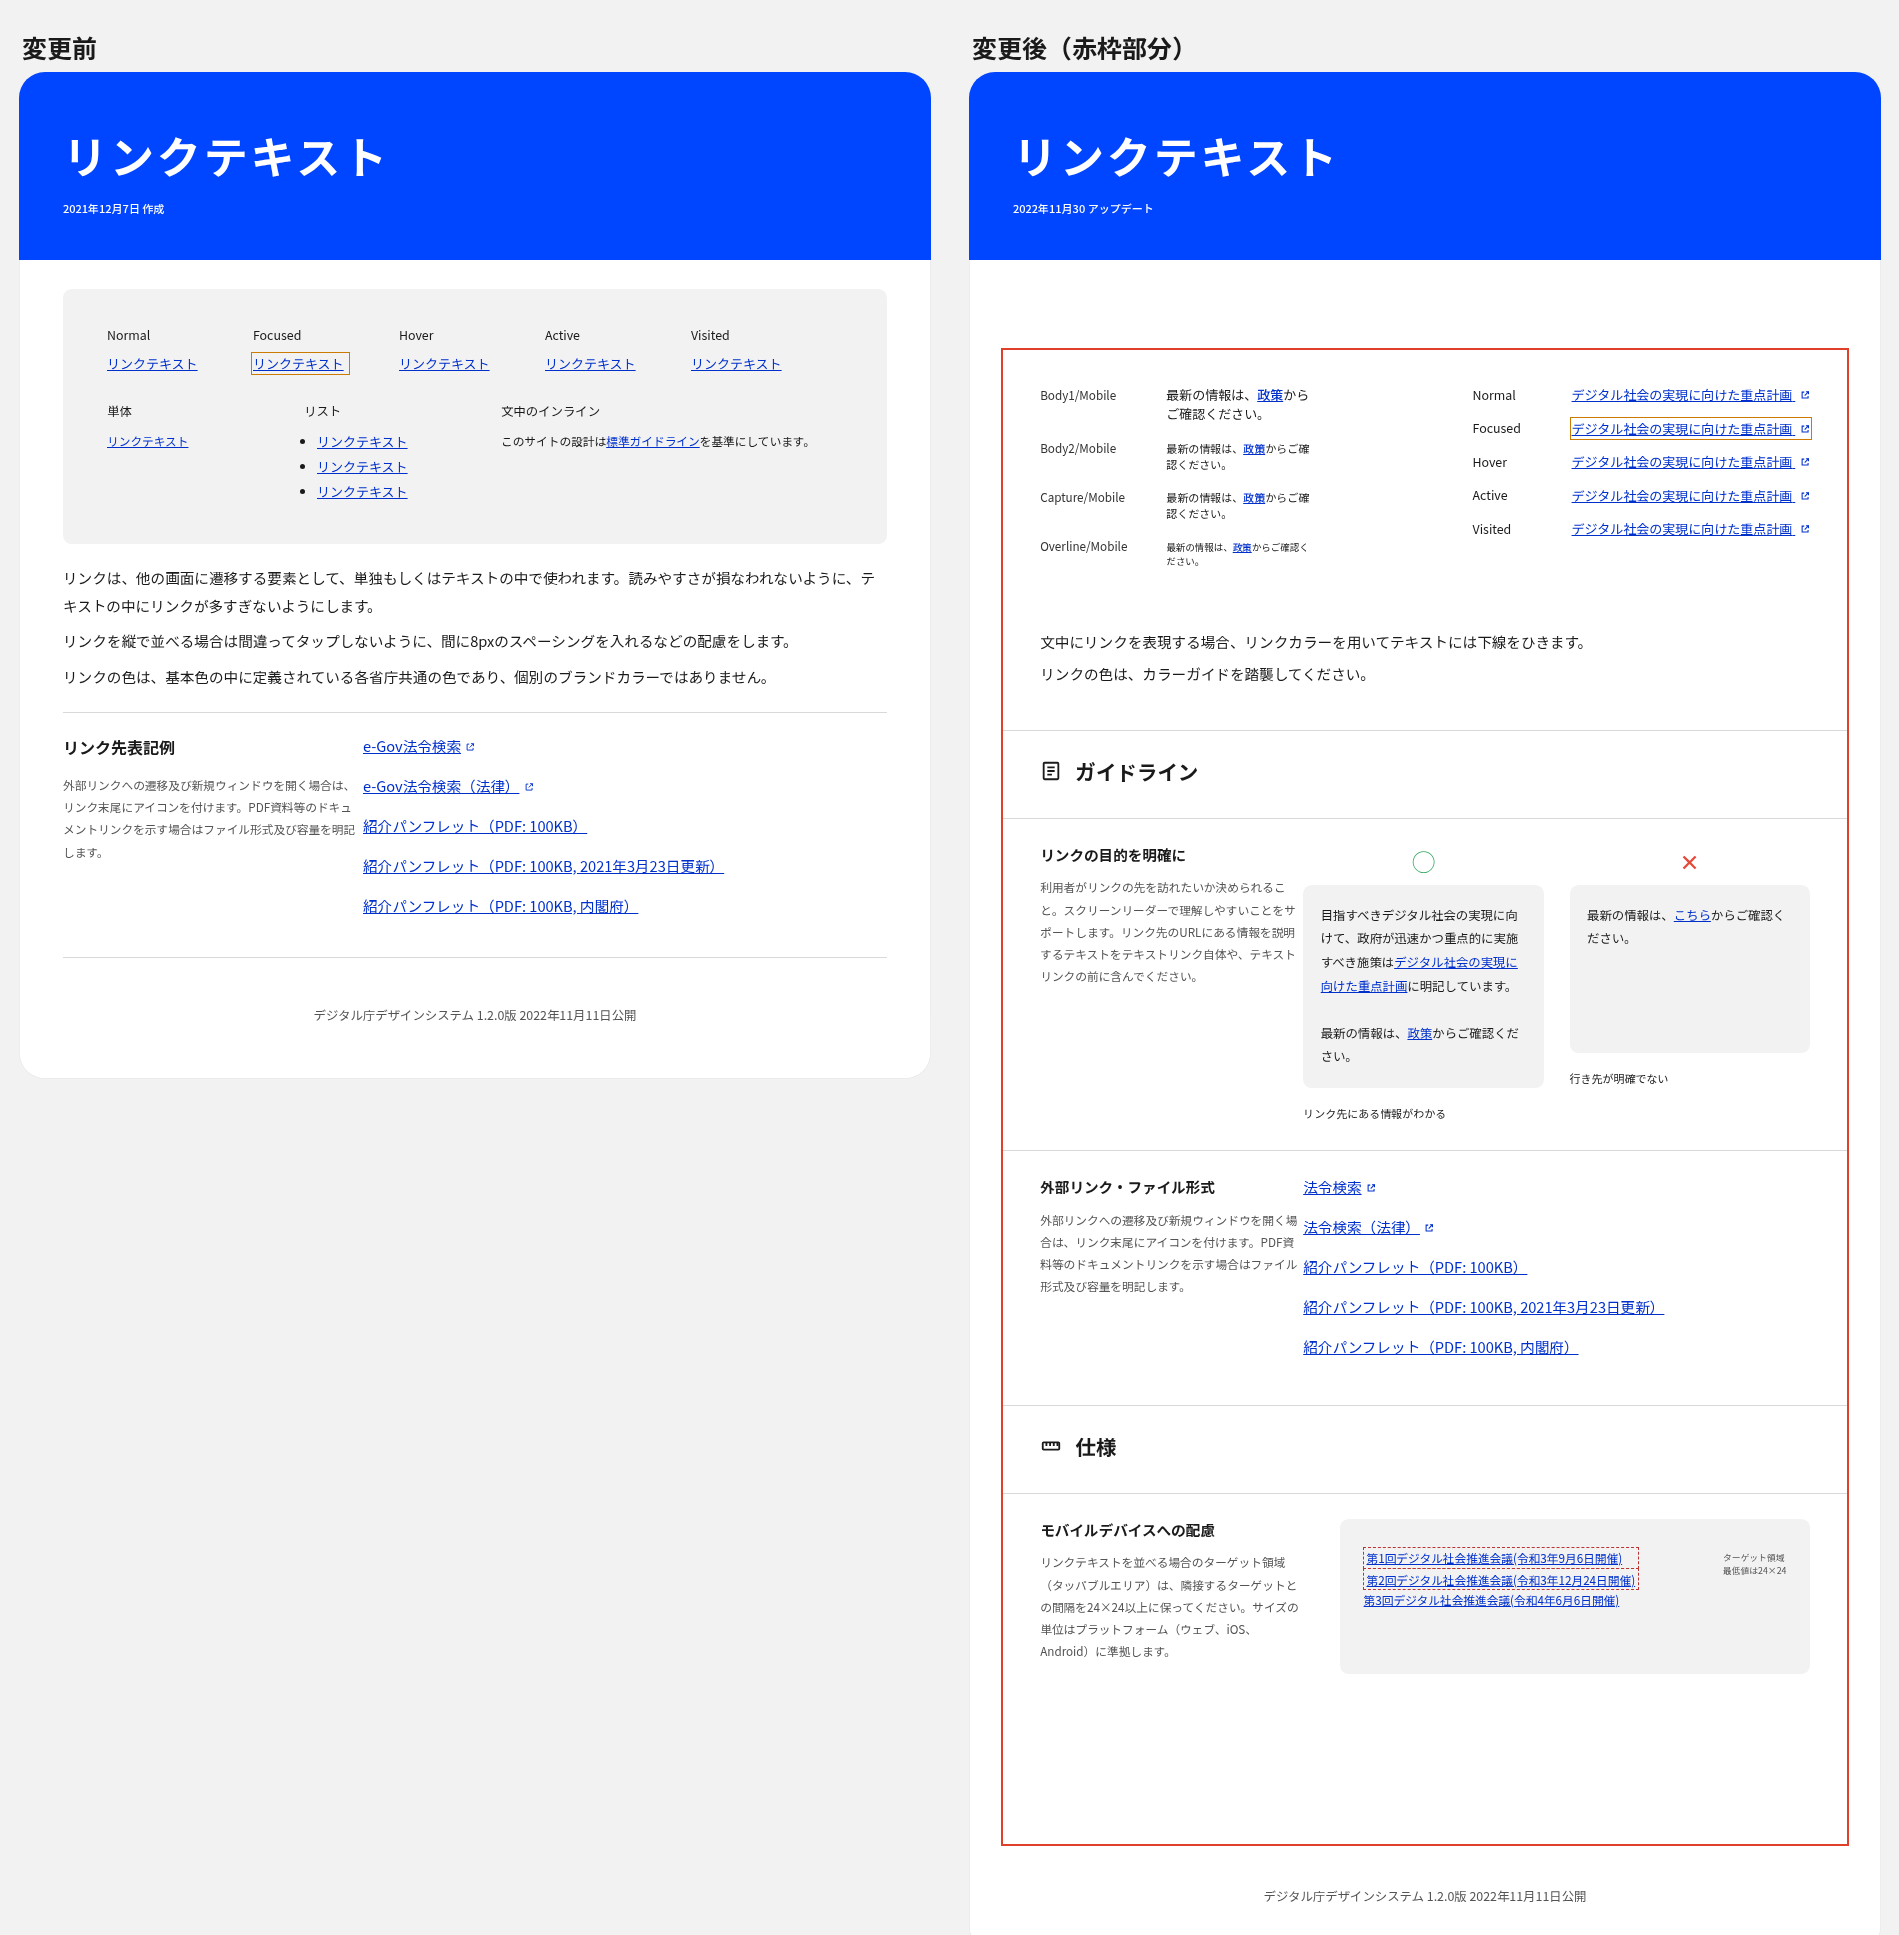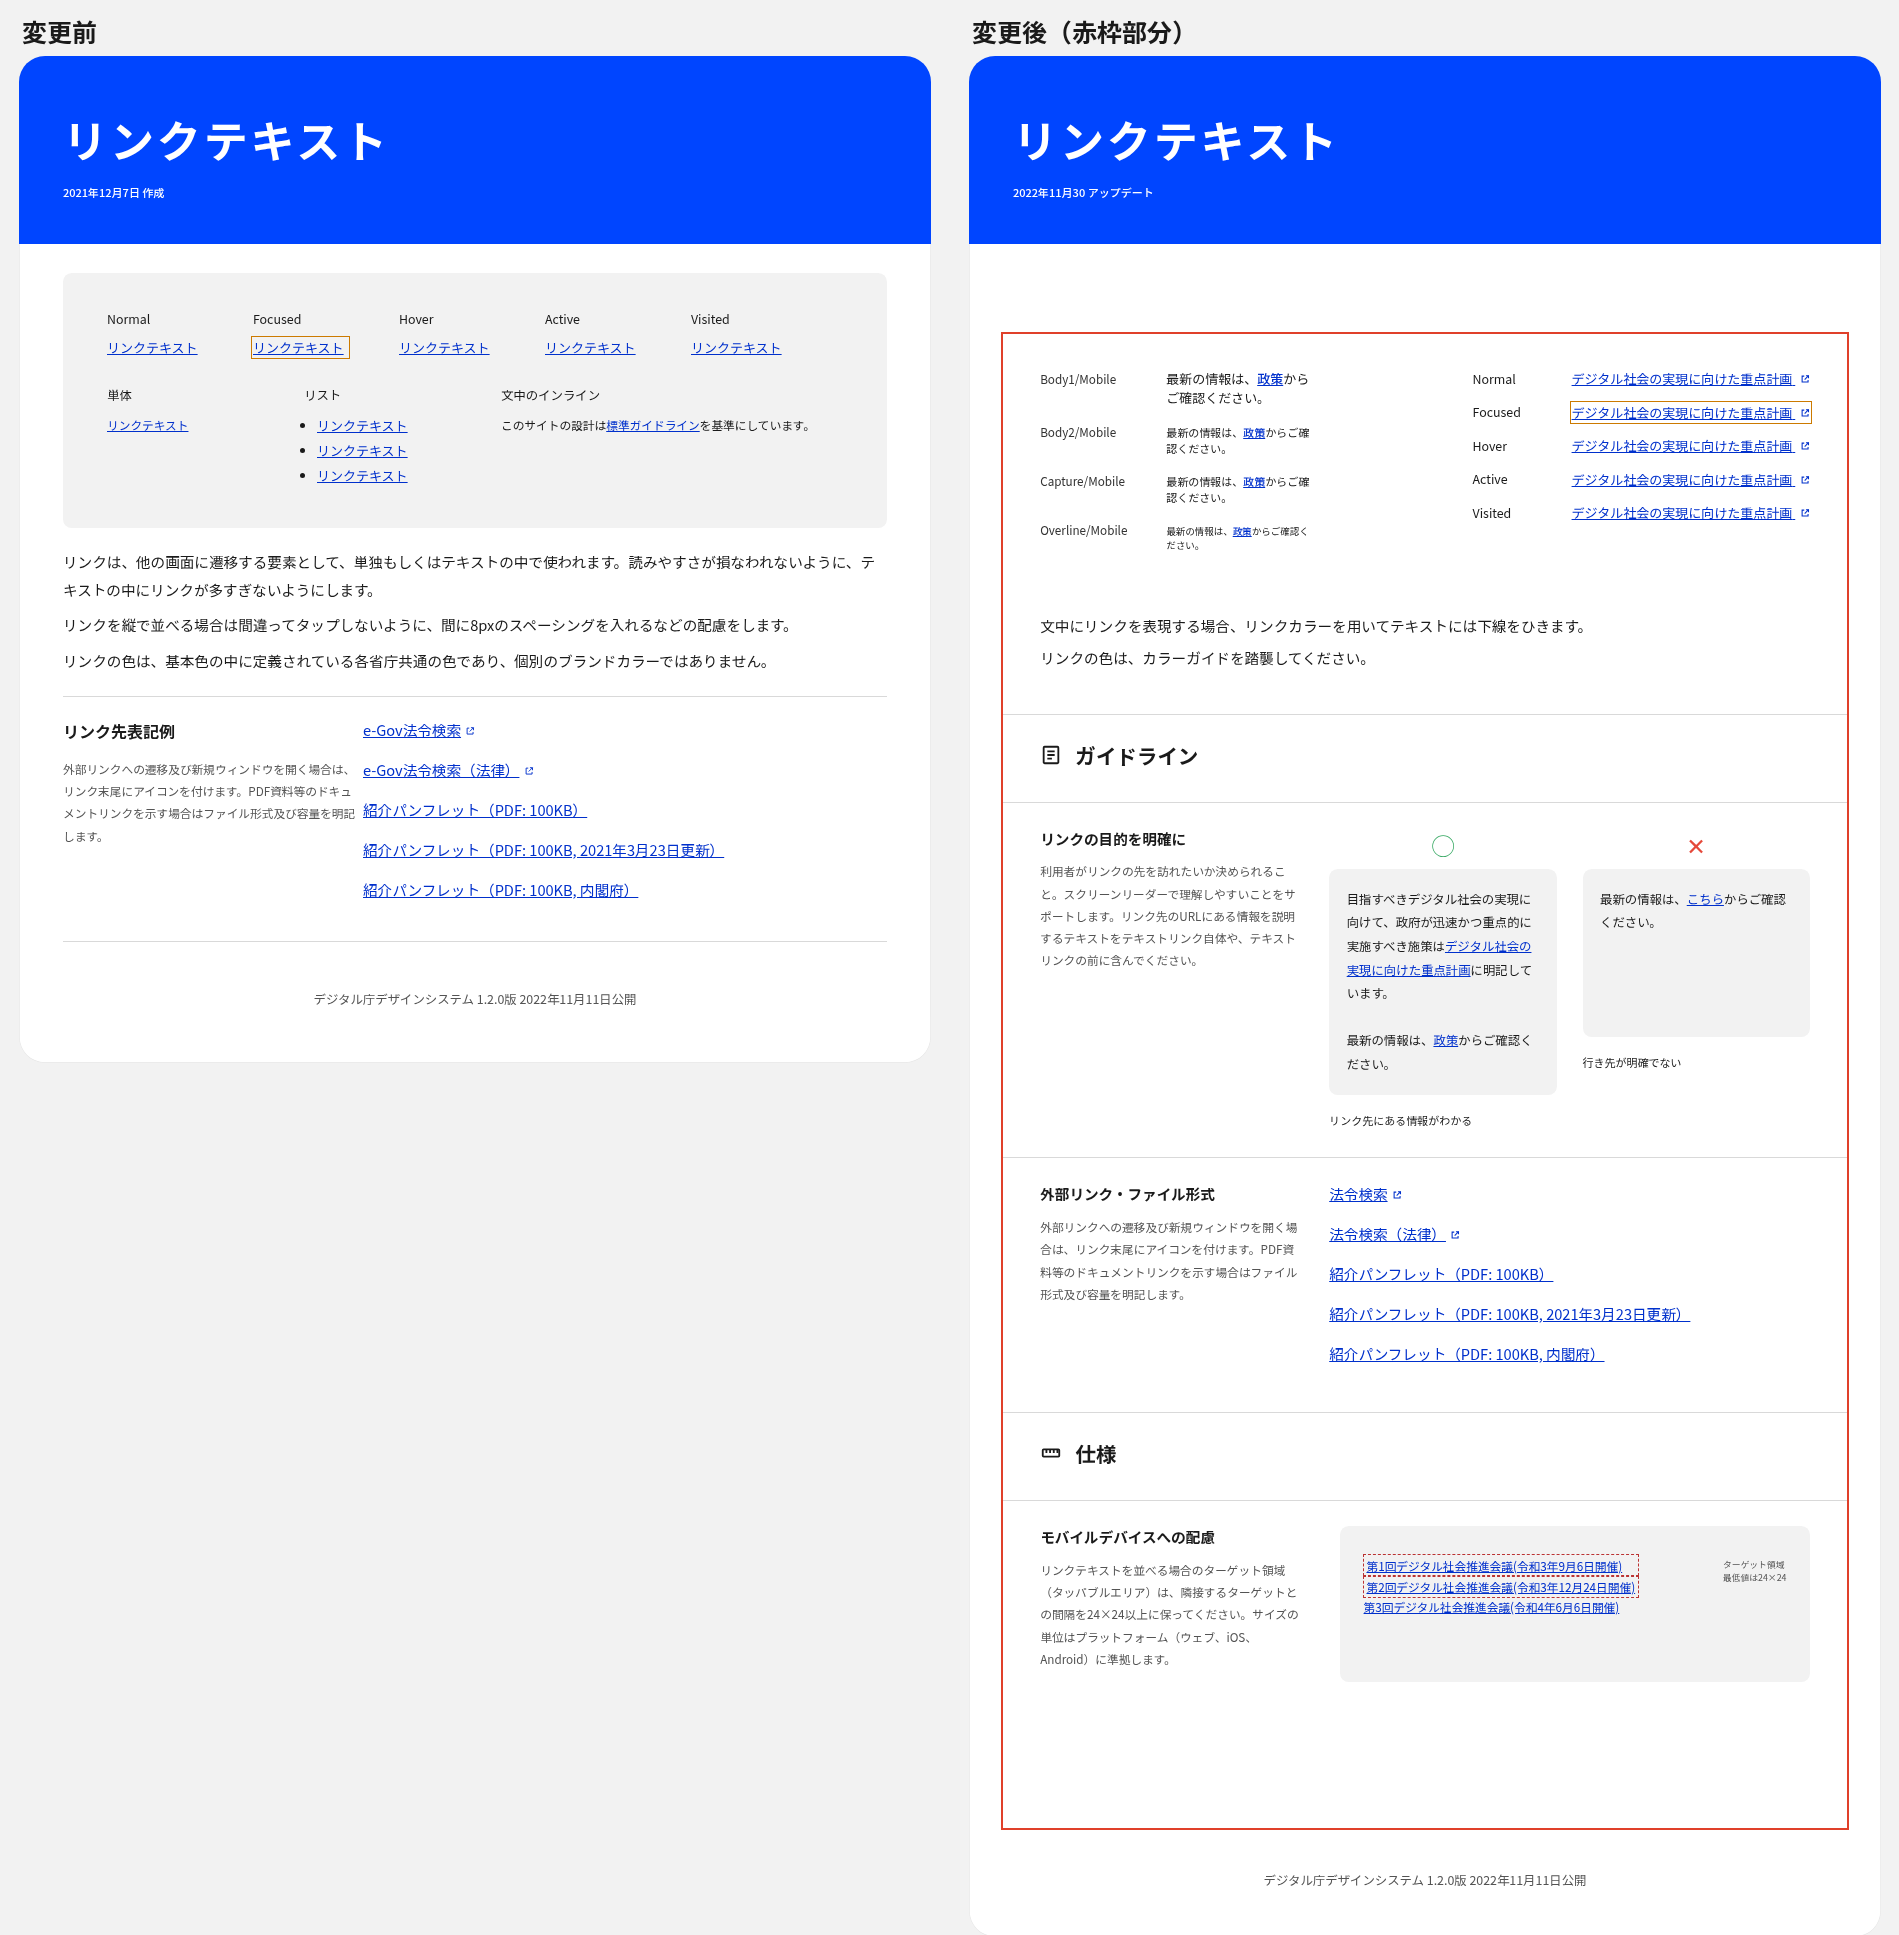--- a/index.html
+++ b/index.html
@@ -13,21 +13,21 @@
     --good:#36A862;
     --bad:#E5493A;
     --redframe:#E0402A;
   }
   *{box-sizing:border-box;}
   html,body{margin:0;padding:0;background:var(--panel);font-family:"Hiragino Kaku Gothic ProN","Noto Sans JP",sans-serif;color:var(--text);}
   body{width:1899px;height:1936px;}
   .column{position:absolute;top:0;width:950px;}
   .col-left{left:0;}
   .col-right{left:950px;}
-  .col-label{font-size:25px;font-weight:700;padding:13px 22px 7.3px 22px;}
+  .col-label{font-size:25px;font-weight:700;padding:13px 22px 7.3px 22px;margin-top:16px;}
   .card{background:var(--bg);border-radius:26px;overflow:hidden;margin:0 19px 19px 19px;box-shadow:inset 0 0 0 0.7px #e5e5e5;}
   .blue-header{background:var(--blue);color:#fff;padding:51px 44px 44px 44px;}
   .blue-header h1{margin:0 0 13px 0;font-size:44px;font-weight:700;letter-spacing:2.9px;}
   .blue-header .date{font-size:11px;font-weight:500;}
   .body-pad{padding:29px 44px;}
   
   .states-panel{background:#f2f2f2;border-radius:8.8px;padding:37px 44px;display:flex;flex-direction:column;gap:29px;}
   .state-row{display:flex;gap:51px;flex-wrap:wrap;}
   .state-cell{display:flex;flex-direction:column;gap:10.2px;min-width:95px;}
   .state-label{font-size:12.4px;color:var(--text);}
@@ -64,21 +64,21 @@
   .bodysize-row.tiny .v{font-size:9.5px;}
   .bodysize-row a{color:var(--link);font-weight:500;text-decoration:underline;}
   .linkstates-grid .row{display:flex;align-items:center;margin-bottom:14.6px;gap:26px;}
   .linkstates-grid .k{min-width:73px;font-size:12.4px;}
   .linkstates-grid .v a{font-size:13px;color:var(--link);text-decoration:underline;white-space:nowrap;}
   .linkstates-grid .focused a{outline:1.5px solid #CC7A00;outline-offset:1.5px;text-decoration:underline;}
   .note{font-size:14.6px;line-height:1.9;margin:13px 0;}
   .sec-hd{display:flex;align-items:center;gap:13px;font-size:20.5px;font-weight:700;margin:0 0 2.9px 0;}
   .sec-hd svg{width:22px;height:22px;flex:none;}
   
-  .purpose-grid{display:flex;gap:26px;}
+  .purpose-grid{display:flex;}
   .purpose-grid .p-left{flex:0 0 263px;}
   .purpose-grid .p-left h4{font-size:14.6px;font-weight:700;margin:0 0 10.2px 0;}
   .purpose-grid .p-left p{font-size:11.7px;color:var(--muted);line-height:1.9;}
   .example-pair{display:flex;gap:26px;flex:1;}
   .example{flex:1;display:flex;flex-direction:column;}
   .example .mark{font-size:23.4px;margin-bottom:7.3px;text-align:center;}
   .example.good .mark{color:var(--good);}
   .example.bad .mark{color:var(--bad);}
   .example .box{background:#f2f2f2;border-radius:8.8px;padding:19px 17.5px;font-size:12.4px;line-height:1.9;min-height:168px;}
   .example .box a{color:var(--link);text-decoration:underline;}

